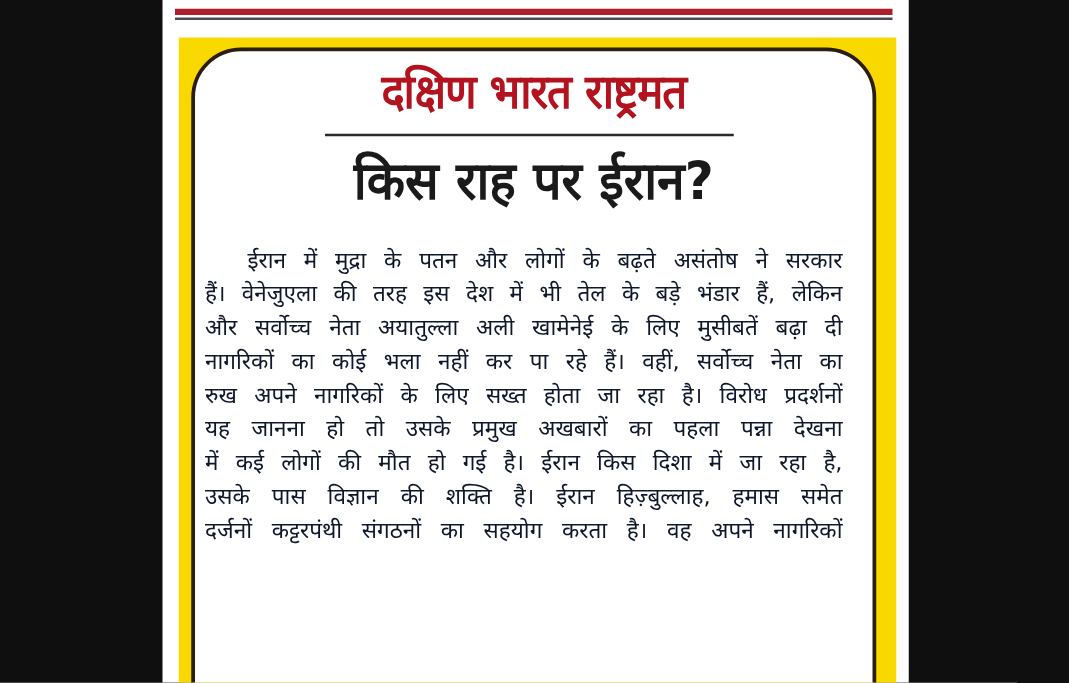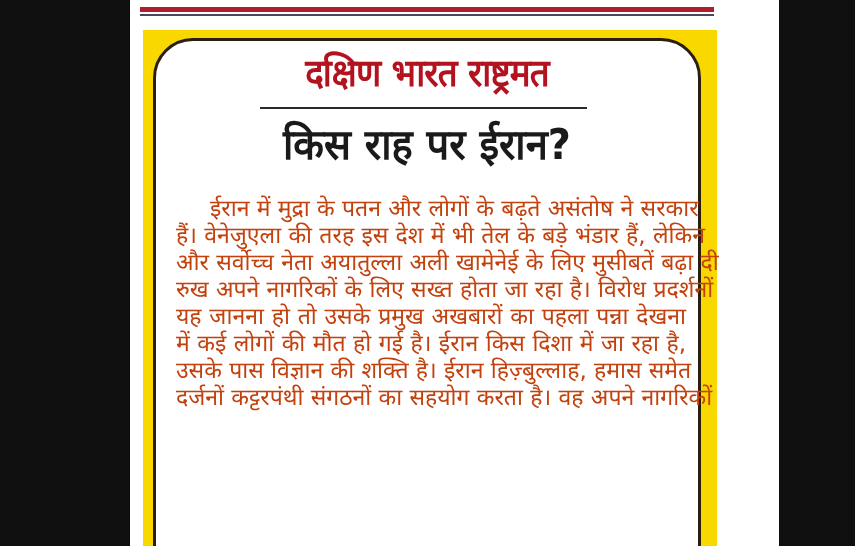--- a/index.html
+++ b/index.html
@@ -8,21 +8,21 @@
       width: 855px;
       height: 546px;
       overflow: hidden;
       background: #0f0f0f;
       font-family: "DejaVu Sans", "Liberation Sans", sans-serif;
     }
     .page {
       position: absolute;
       left: 130px;
       top: 0;
-      width: 649px;
+      width: 597px;
       height: 546px;
       background: #ffffff;
       overflow: hidden;
     }
     .rule-red {
       position: absolute;
       left: 10px;
       top: 7px;
       width: 574px;
       height: 5px;
@@ -85,27 +85,27 @@
       text-align: center;
       font-family: "DejaVu Sans", sans-serif;
       font-weight: bold;
       font-size: 42px;
       line-height: 52px;
       color: #1a1a1a;
       transform: scaleX(0.95);
     }
     .body-text {
       position: absolute;
-      left: 20px;
+      left: 8px;
       top: 154px;
       width: 510px;
       font-family: "DejaVu Sans", sans-serif;
-      font-size: 23px;
+      font-size: 18px;
       line-height: 27px;
-      color: #c2410c;
+      color: #0f172a;
     }
     .body-line {
       display: block;
       white-space: nowrap;
       text-align: justify;
       text-align-last: justify;
       height: 27px;
     }
     .body-line.indent {
       padding-left: 34px;
@@ -121,20 +121,21 @@
   <div class="yellow-frame">
     <div class="white-box">
       <div class="masthead">दक्षिण भारत राष्ट्रमत</div>
       <div class="masthead-rule"></div>
       <div class="headline">किस राह पर ईरान?</div>
 
       <div class="body-text">
         <span class="body-line indent">ईरान में मुद्रा के पतन और लोगों के बढ़ते असंतोष ने सरकार</span>
         <span class="body-line">हैं। वेनेजुएला की तरह इस देश में भी तेल के बड़े भंडार हैं, लेकिन</span>
         <span class="body-line">और सर्वोच्च नेता अयातुल्ला अली खामेनेई के लिए मुसीबतें बढ़ा दी</span>
+        <span class="body-line">नागरिकों का कोई भला नहीं कर पा रहे हैं। वहीं, सर्वोच्च नेता का</span>
         <span class="body-line">रुख अपने नागरिकों के लिए सख्त होता जा रहा है। विरोध प्रदर्शनों</span>
         <span class="body-line">यह जानना हो तो उसके प्रमुख अखबारों का पहला पन्ना देखना</span>
         <span class="body-line">में कई लोगों की मौत हो गई है। ईरान किस दिशा में जा रहा है,</span>
         <span class="body-line">उसके पास विज्ञान की शक्ति है। ईरान हिज़्बुल्लाह, हमास समेत</span>
         <span class="body-line">दर्जनों कट्टरपंथी संगठनों का सहयोग करता है। वह अपने नागरिकों</span>
       </div>
     </div>
   </div>
 </div>
 

